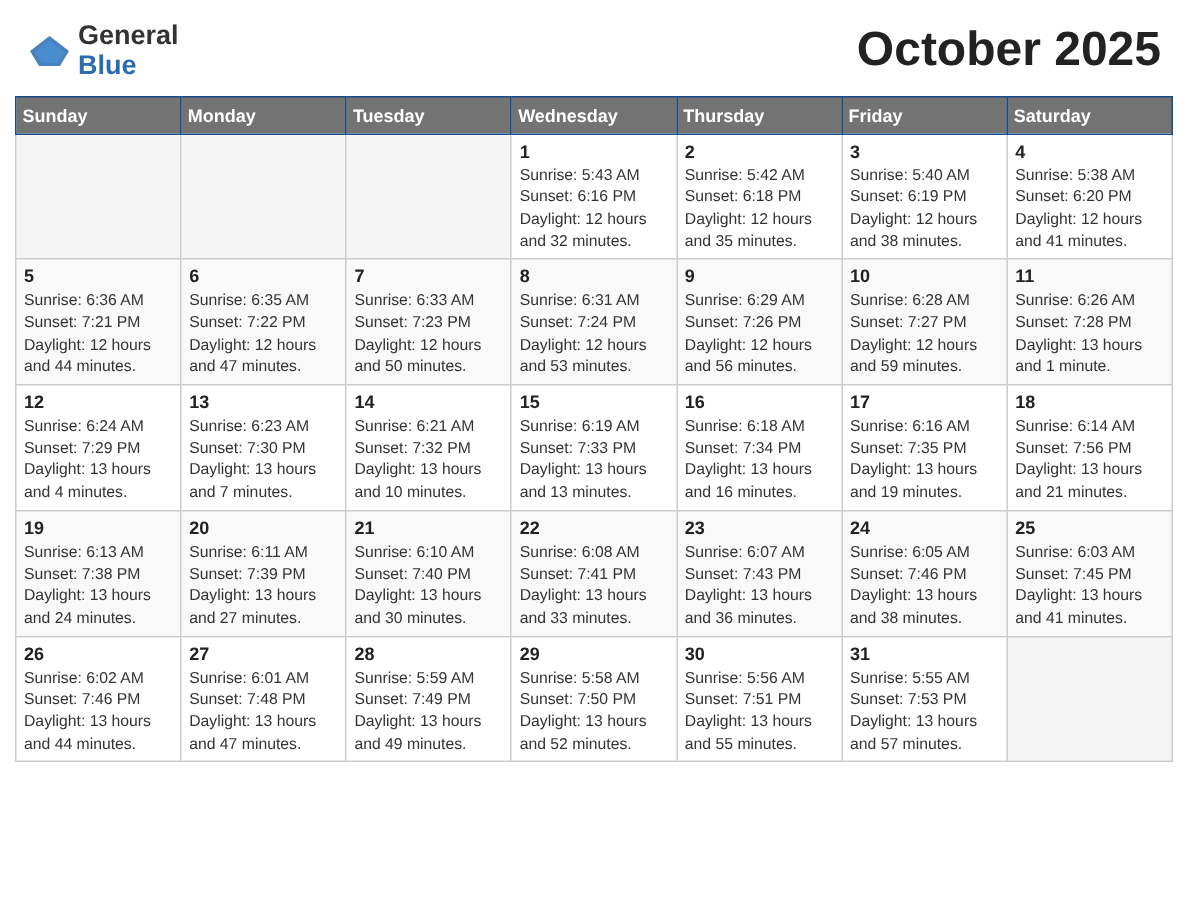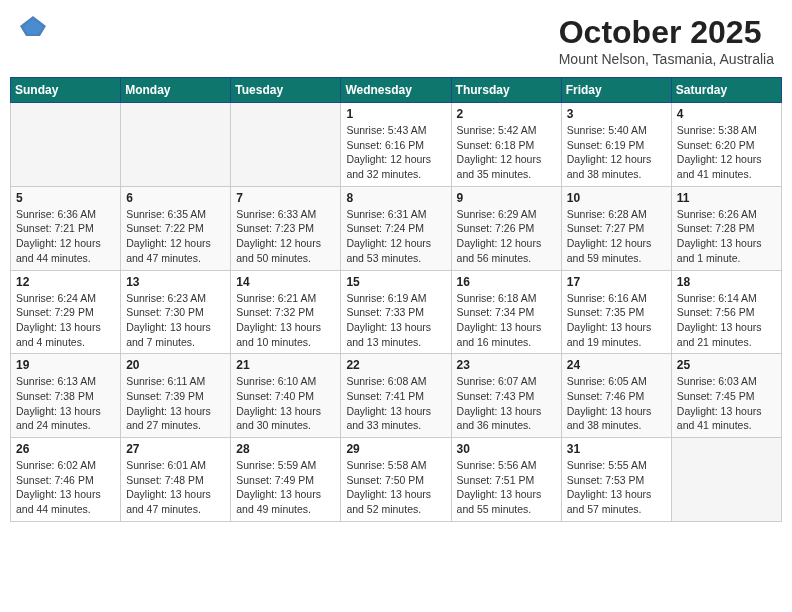--- a/index.html
+++ b/index.html
@@ -43,21 +43,21 @@
     .location {
       font-size: 14px;
       color: #444;
     }
     .calendar {
       width: 100%;
       border-collapse: collapse;
       border: 1px solid #ccc;
     }
     .calendar thead tr th {
-      background-color: #0f766e;
+      background-color: #737373;
       color: #fff;
       font-size: 12px;
       font-weight: bold;
       padding: 5px 4px;
       text-align: left;
       border: 1px solid #1a4a8a;
     }
     .calendar tbody tr td {
       vertical-align: top;
       border: 1px solid #ccc;
@@ -88,24 +88,27 @@
   </style>
 </head>
 <body>
 
 <div class="header">
   <div class="logo">
     <svg class="logo-icon" viewBox="0 0 30 24" xmlns="http://www.w3.org/2000/svg">
       <polygon points="15,2 28,12 22,22 8,22 2,12" fill="#2B6CB0" opacity="0.85"></polygon>
       <polygon points="15,5 25,13 20,20 10,20 5,13" fill="#4A90D9" opacity="0.7"></polygon>
     </svg>
+    <div class="logo-text">
+      <span class="logo-general">General</span><br>
+      <span class="logo-blue">Blue</span>
+    </div>
   </div>
   <div class="title-block">
     <div class="month-title">October 2025</div>
-    <div class="location">Mount Nelson, Tasmania, Australia</div>
   </div>
 </div>
 
 <table class="calendar">
   <thead>
     <tr>
     <th>Sunday</th>
         <th>Monday</th>
         <th>Tuesday</th>
         <th>Wednesday</th>

